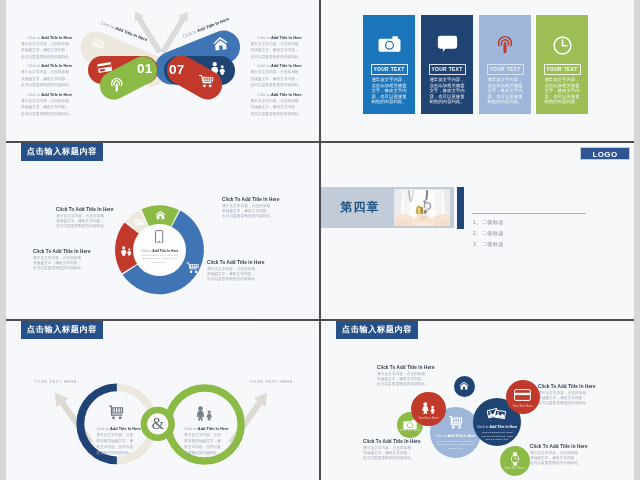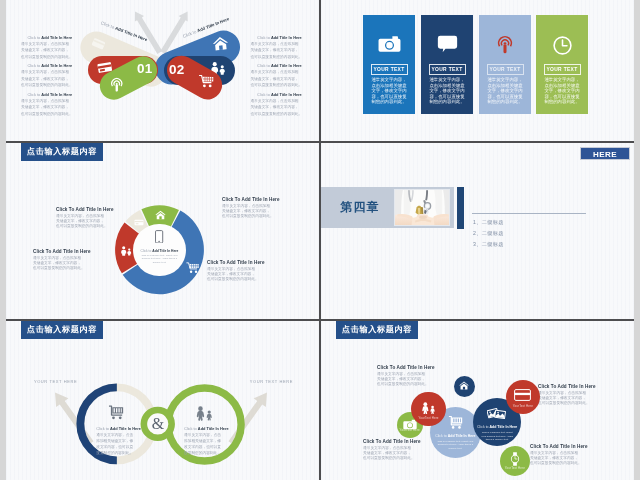--- a/index.html
+++ b/index.html
@@ -172,21 +172,21 @@
           <g stroke="#c0392b" stroke-width="1.6">
               <path d="M15 5.6v11.4M20.3 5.6v11.4M25.6 5.6v11.4M30.9 5.6v11.4M9.5 10.8h25.5"></path>
             </g>
           <circle cx="13.6" cy="27.6" r="3.4" fill="#fff"></circle>
           <circle cx="27.6" cy="27.6" r="3.4" fill="#fff"></circle>
         </svg>
       </div>
     </div>
 
     <div class="cnum" style="left:131px;top:62px">01</div>
-    <div class="cnum" style="left:163px;top:63px">02</div>
+    <div class="cnum" style="left:163px;top:63px">07</div>
 
     <div class="sb" style="left:15px;top:34.5px">
         <div class="sbt"><span class="lt-a">Click to </span><span class="lt-b">Add Title In Here</span></div>
         <div class="sbb">
           <div>通常英文字内容，点击添加相</div>
           <div>关键盘文字，修改文字内容，</div>
           <div>也可以直接复制您的内容到此。</div>
         </div>
       </div>
     <div class="sb" style="left:15px;top:63.1px">
@@ -387,21 +387,21 @@
       <div class="cob">
           <div>通常英文字内容，点击添加相</div>
           <div>关键盘文字，修改文字内容，</div>
           <div>也可以直接复制您的内容到此。</div>
         </div>
     </div>
   </div>
 
   <div class="slide" id="s4" style="left:321px;top:143px;width:313px;height:176px">
     <div class="stripes"></div>
-    <div class="logobox">HERE</div>
+    <div class="logobox">LOGO</div>
     <div class="grayband"></div>
     <div class="chapter">第四章</div>
     <div class="photo">
       <svg viewBox="0 0 100 70" width="56" height="38" preserveAspectRatio="none">
         <defs>
           <linearGradient id="sk" x1="0" y1="0" x2="0" y2="1">
             <stop offset="0" stop-color="#fbeade"></stop>
               <stop offset="1" stop-color="#f1d5bd"></stop>
           </linearGradient>
         </defs>

